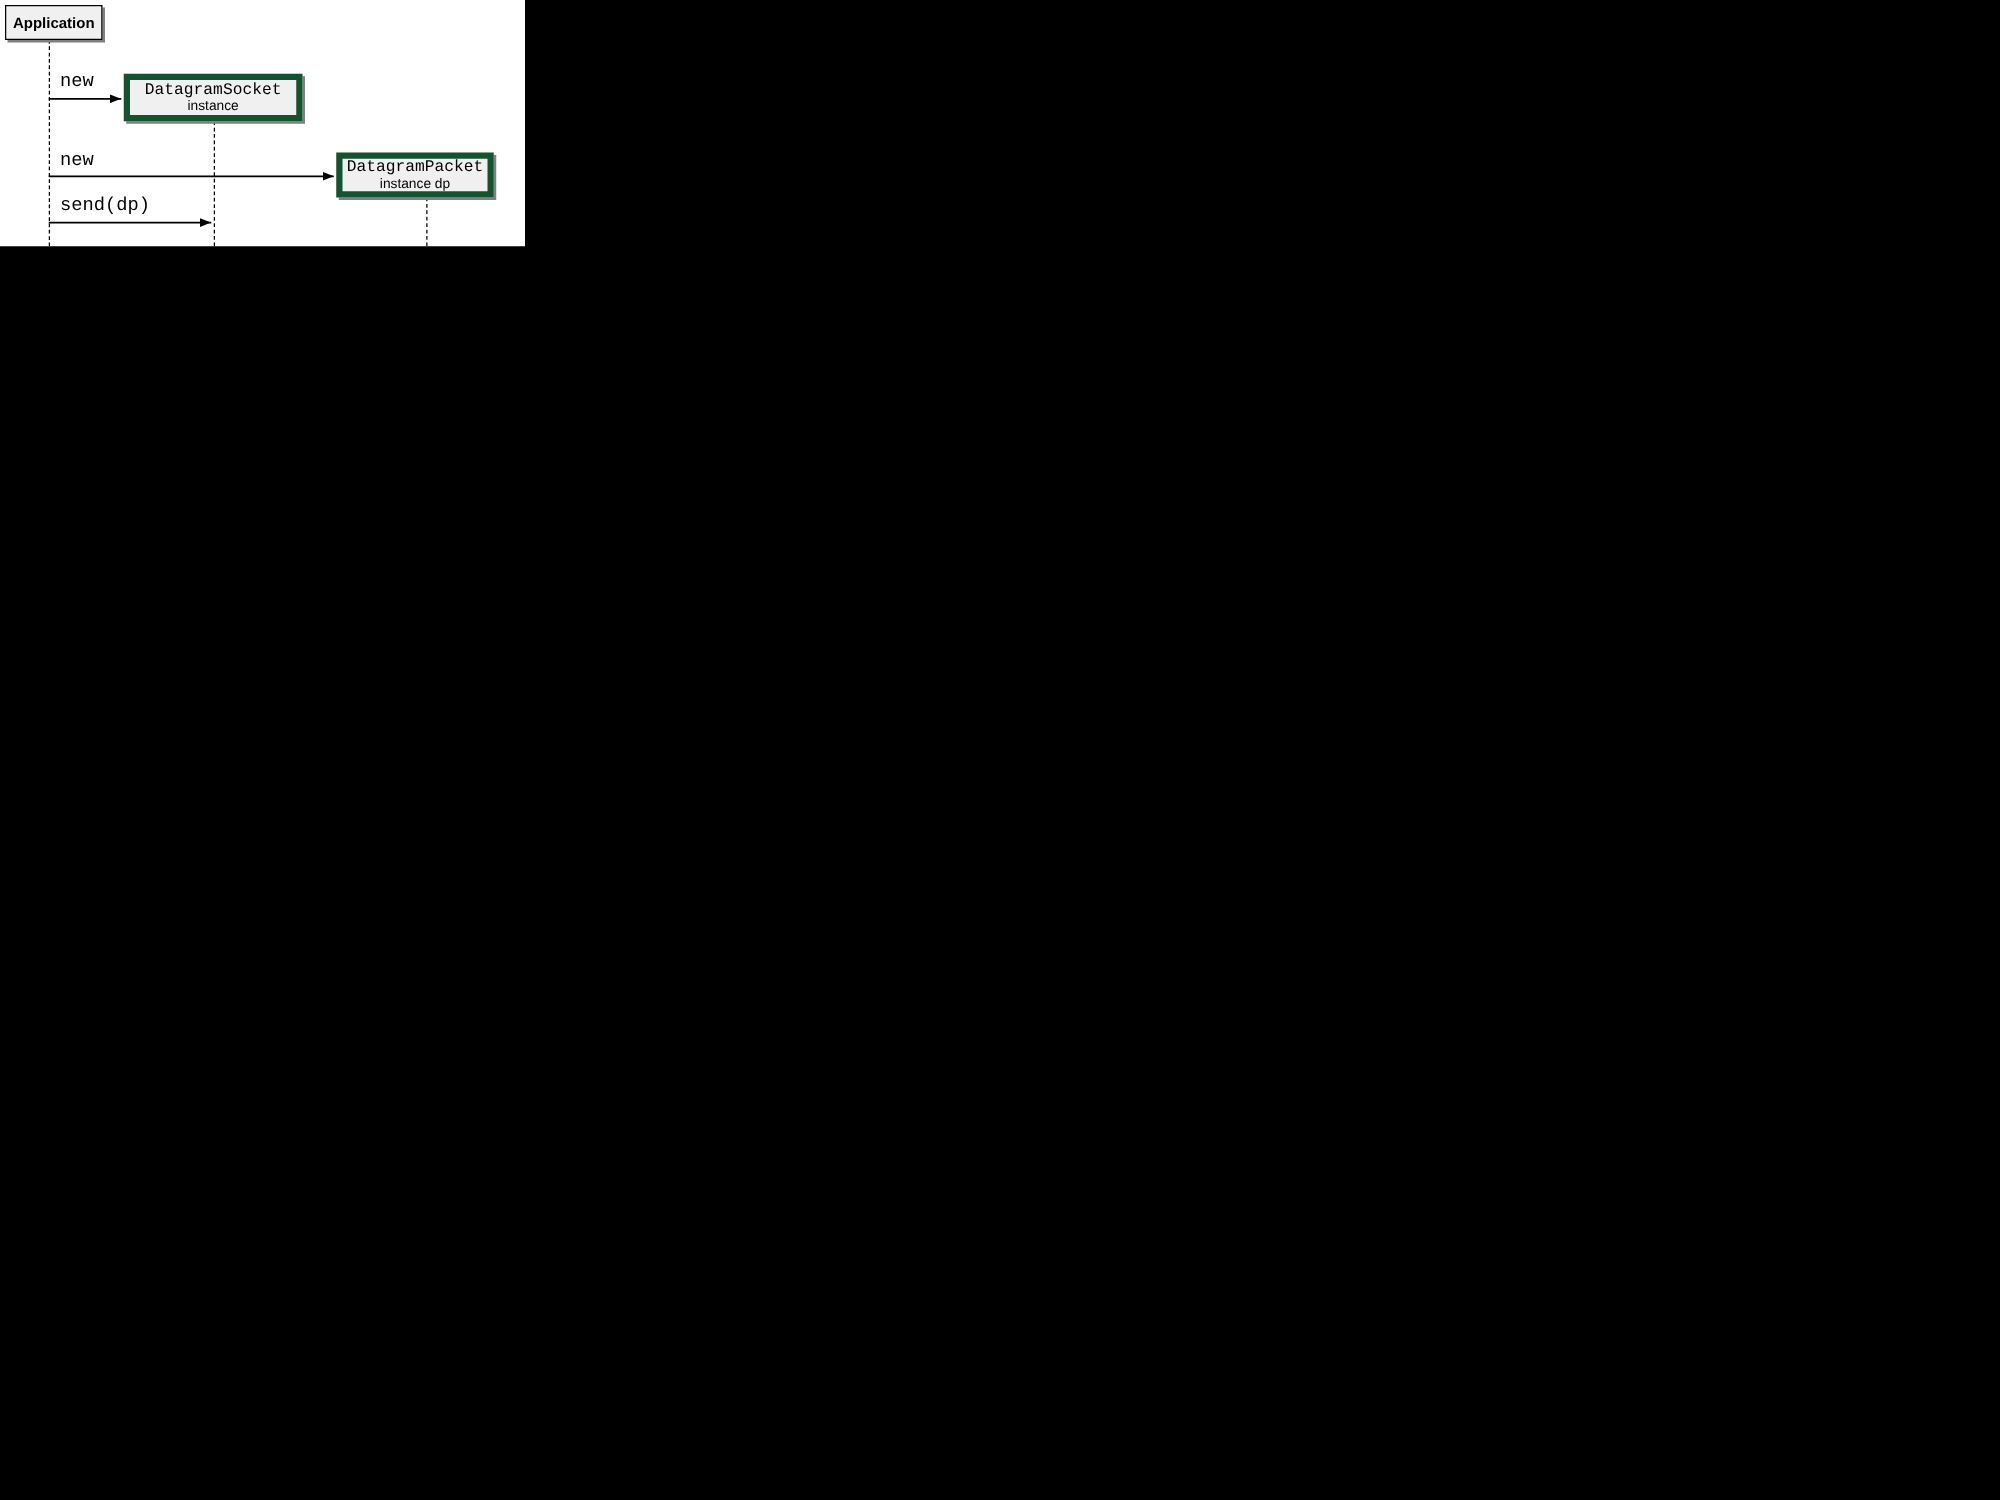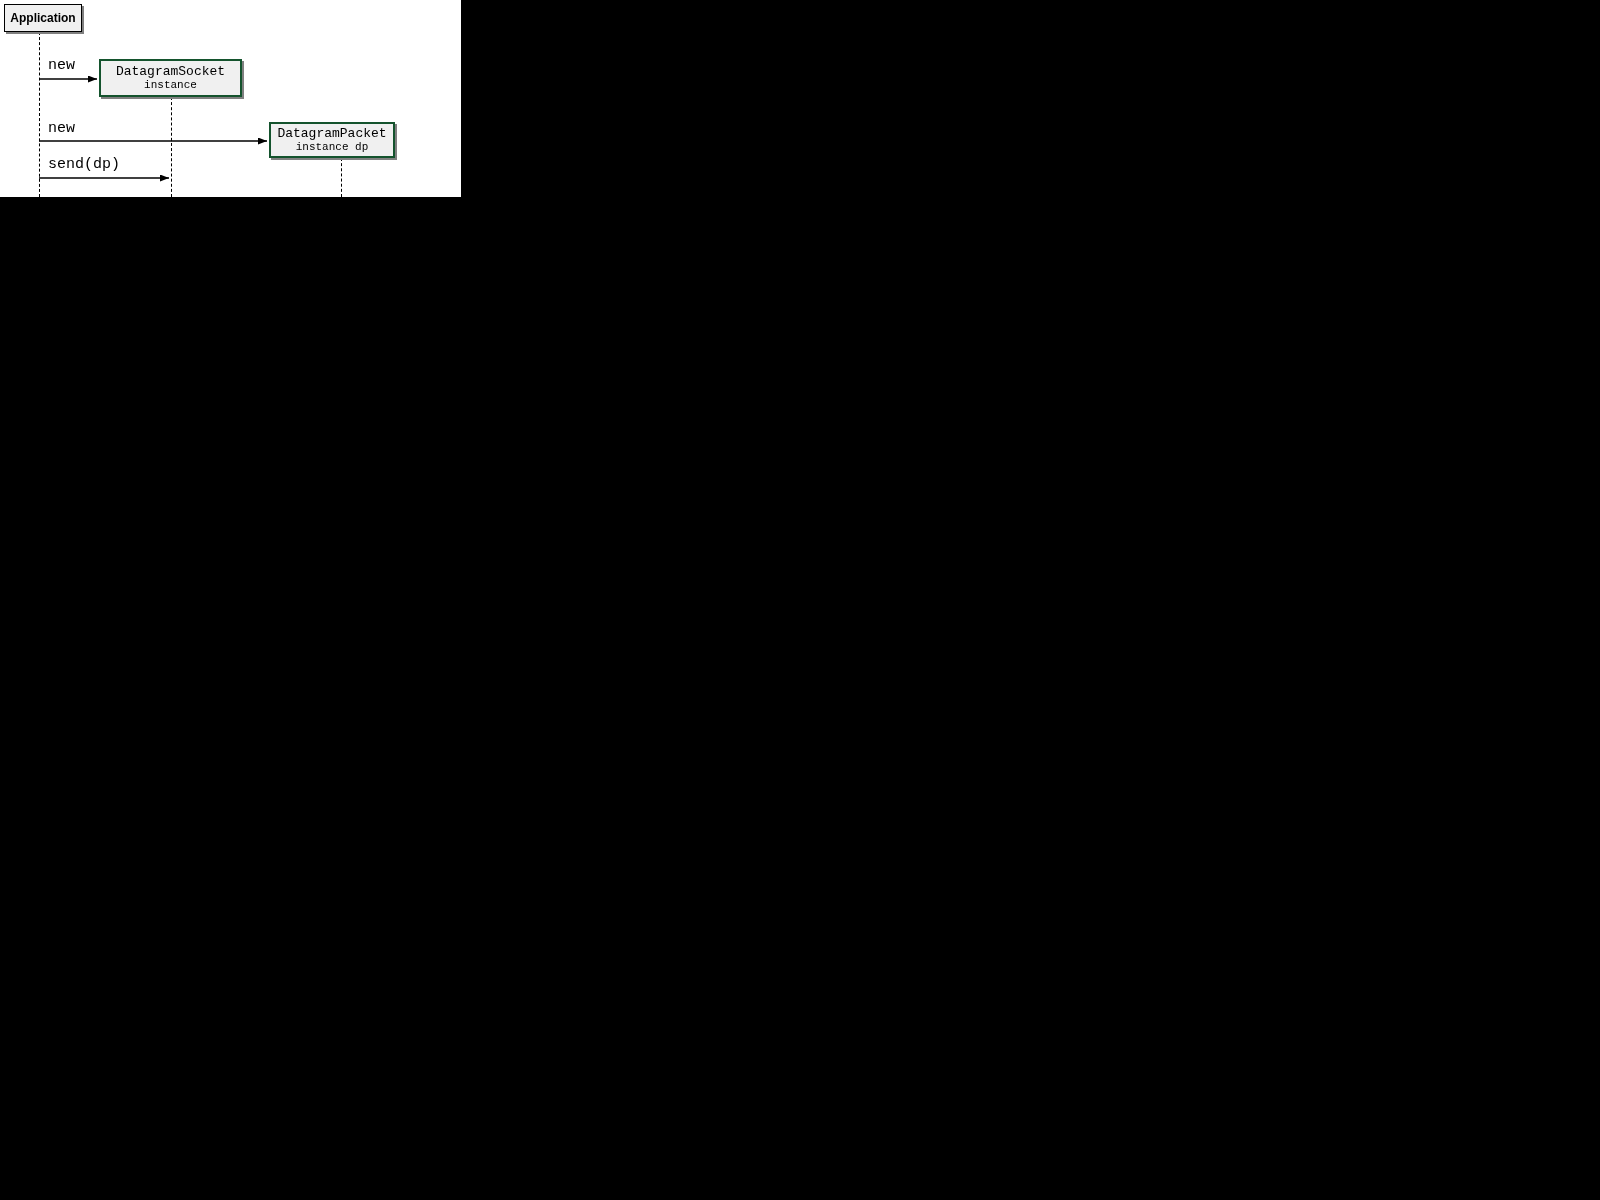--- a/index.html
+++ b/index.html
@@ -16,44 +16,43 @@
     font-family: "Liberation Sans", sans-serif;
   }
   #diagram {
     position: absolute;
     left: 0;
     top: 0;
     width: 420px;
     height: 197px;
     background: #ffffff;
     overflow: hidden;
-    padding-left: 41px;
   }
 
   
   .node {
     position: absolute;
     box-sizing: border-box;
     background: #f0f0f0;
-    border: 2px solid #14532d;
+    border: 5px solid #14532d;
     box-shadow: 2px 2px 0 0 #808080;
     display: flex;
     flex-direction: column;
     align-items: center;
     justify-content: center;
   }
   .node .title {
     font-family: "Liberation Mono", monospace;
     font-size: 13px;
     color: #000000;
     line-height: 15px;
     white-space: nowrap;
   }
   .node .subtitle {
-    font-family: Liberation Mono, monospace;
+    font-family: Liberation Sans, sans-serif;
     font-size: 11px;
     color: #000000;
     line-height: 13px;
     white-space: nowrap;
   }
 
   
   .actor-box {
     position: absolute;
     box-sizing: border-box;

